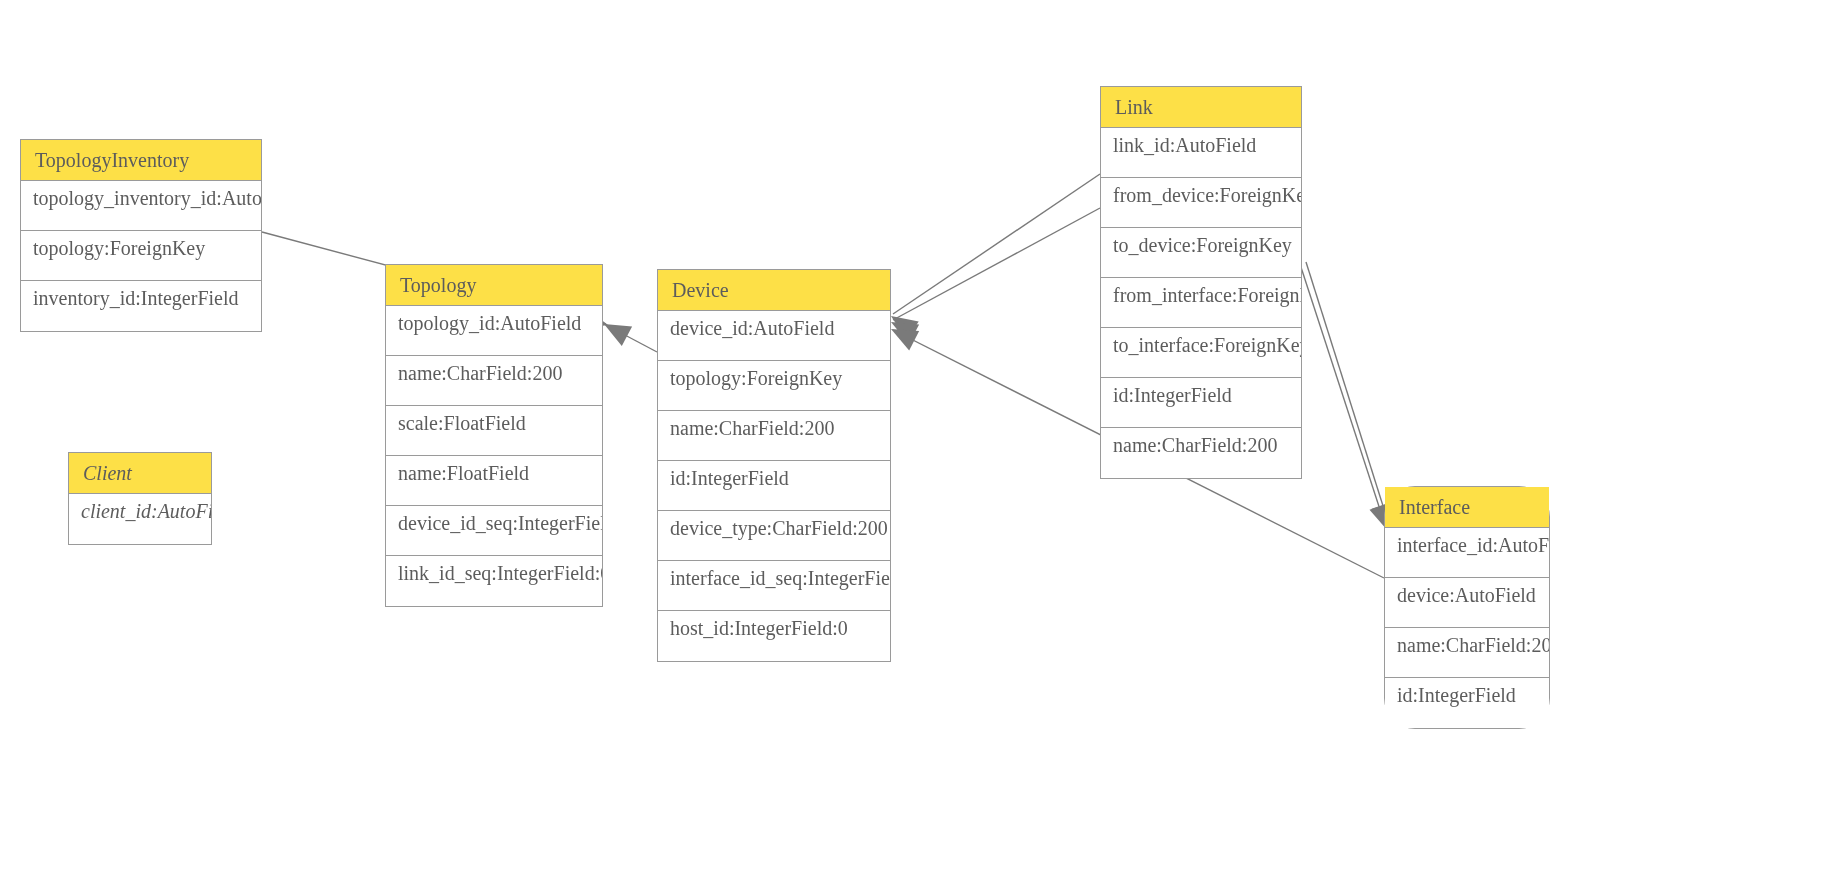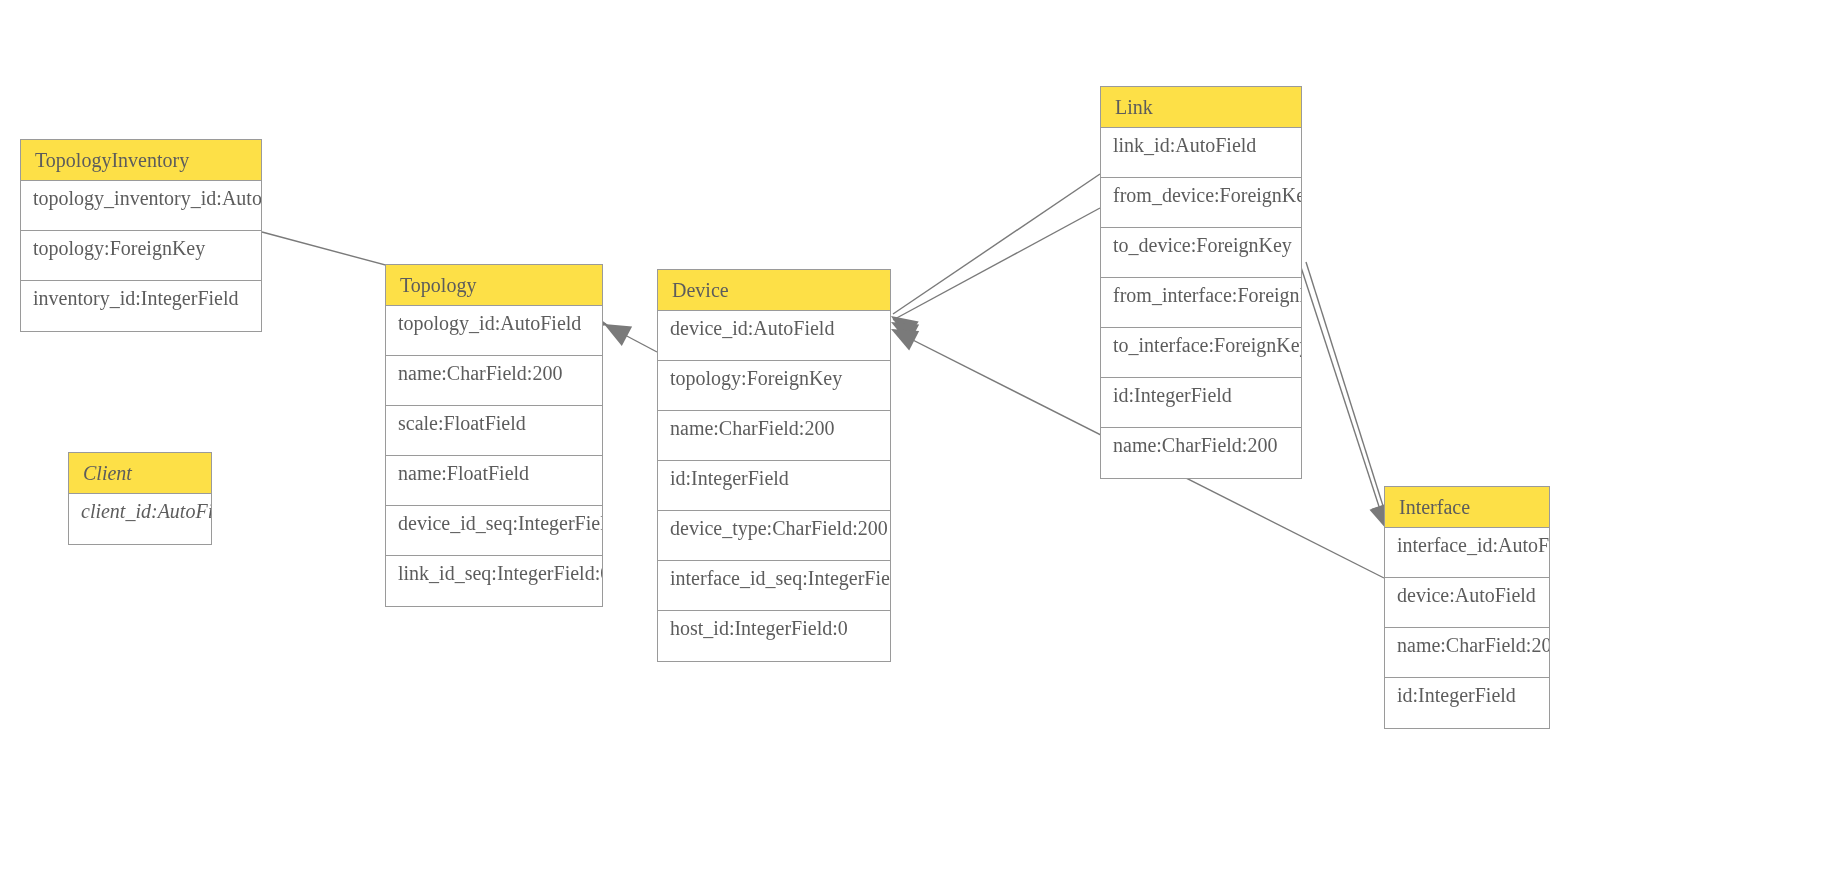--- a/index.html
+++ b/index.html
@@ -127,21 +127,21 @@
       <div class="entity" style="left: 1100px; top: 86px; width: 202px;">
         <div class="entity-title">Link</div>
         <div class="entity-field">link_id:AutoField</div>
         <div class="entity-field">from_device:ForeignKey</div>
         <div class="entity-field">to_device:ForeignKey</div>
         <div class="entity-field">from_interface:ForeignKey</div>
         <div class="entity-field">to_interface:ForeignKey</div>
         <div class="entity-field">id:IntegerField</div>
         <div class="entity-field">name:CharField:200</div>
       </div>
-      <div class="entity" style="left: 1384px; top: 486px; width: 166px;">
+      <div class="entity" style="left: 1384px; top: 486px; width: 166px; border-radius: 31px;">
         <div class="entity-title">Interface</div>
         <div class="entity-field">interface_id:AutoField</div>
         <div class="entity-field">device:AutoField</div>
         <div class="entity-field">name:CharField:200</div>
         <div class="entity-field">id:IntegerField</div>
       </div>
     </div>
 </div>
 
 </body></html>

